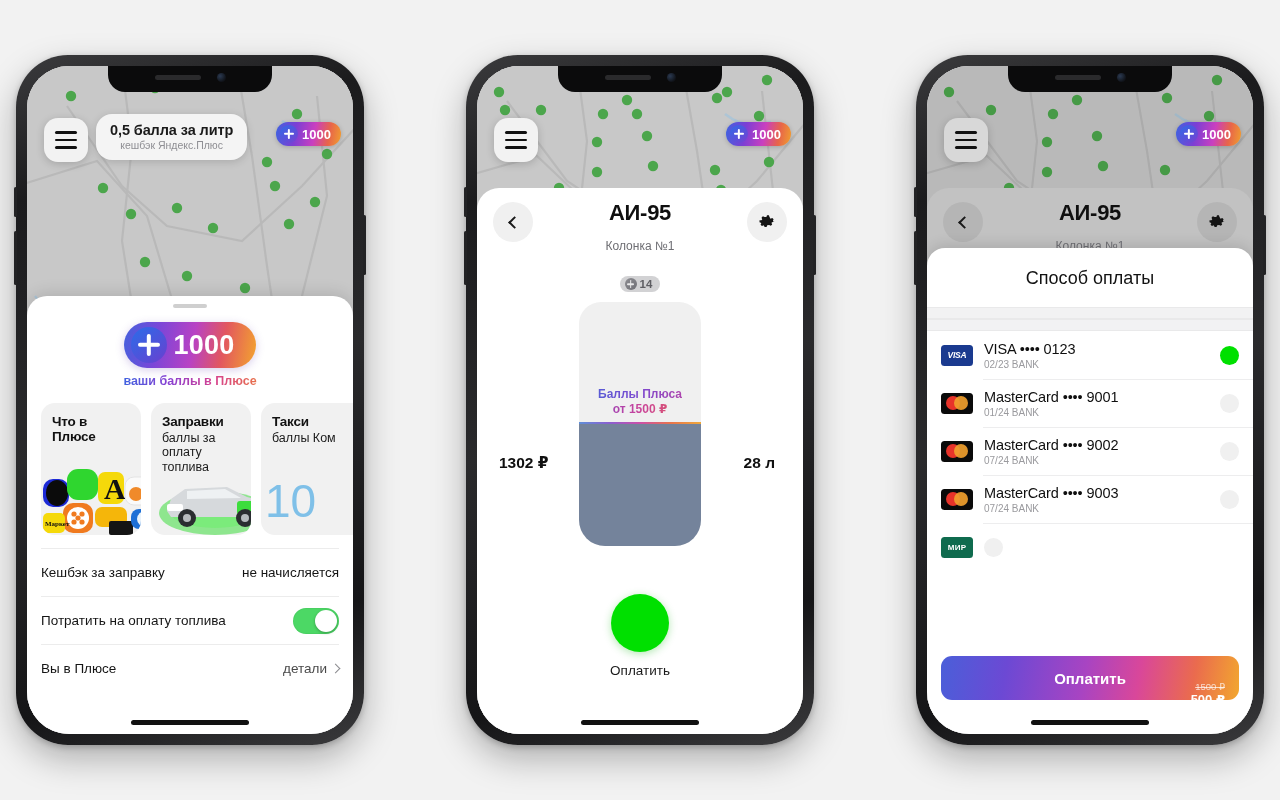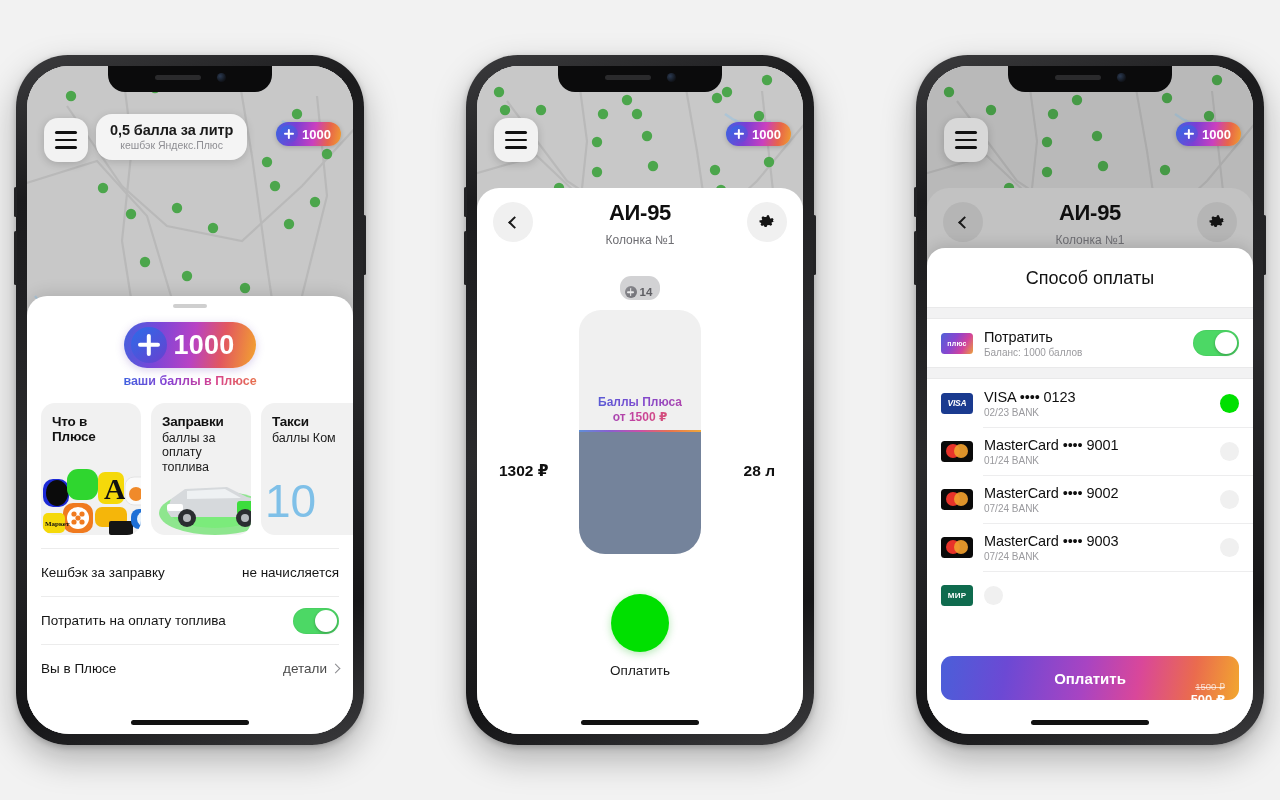--- a/index.html
+++ b/index.html
@@ -168,26 +168,26 @@
     position:absolute; top:14px; width:40px; height:40px; border-radius:50%;
     background:#f0f0f0; display:flex; align-items:center; justify-content:center;
   }
   .fuel-sheet.grayed .circ-btn{ background:#b5b5b5; }
   .circ-btn.left{ left:16px; }
   .circ-btn.right{ right:16px; }
   .back-arrow{ width:9px; height:9px; border-left:2.2px solid #1a1a1a; border-bottom:2.2px solid #1a1a1a;
     transform:rotate(45deg); margin-left:3px; }
   .gear-ico{ width:20px; height:20px; color:#141414; }
   .fuel-title{ text-align:center; font-size:22px; font-weight:700; color:#0f0f0f; letter-spacing:-.3px; }
-  .fuel-sub{ text-align:center; font-size:12px; color:#6e6e73; margin-top:7px;}
+  .fuel-sub{ text-align:center; font-size:12px; color:#6e6e73; margin-top:13px;}
 
   .pill-14{
     margin:14px auto 0; width:fit-content;
     display:flex; align-items:center; gap:3px;
-    background:#d2d2d4; border-radius:11px; padding:10px 8px 2px 5px;
+    background:#d2d2d4; border-radius:11px; padding:2px 8px 2px 5px;
   }
   .pill-14 .pi{ width:12px; height:12px; border-radius:50%;
     background:linear-gradient(140deg,#8d8d92,#6f6f75); position:relative;}
   .pill-14 .pi::before,.pill-14 .pi::after{content:"";position:absolute;background:#e9e9ea;border-radius:1px;}
   .pill-14 .pi::before{left:50%;top:2.4px;width:1.7px;height:7.2px;transform:translateX(-50%);}
   .pill-14 .pi::after{top:50%;left:2.4px;height:1.7px;width:7.2px;transform:translateY(-50%);}
   .pill-14 .n{ font-size:11.5px; font-weight:700; color:#5e5e63; }
 
   .tank-area{ position:relative; margin-top:10px; height:250px; }
   .tank{
@@ -624,32 +624,20 @@
               <path fill="currentColor" d="M21 12l-2-1.1.9-2.1-1.6-1.6-2.1.9L15 6l-.7-2.2h-2.3L11.3 6l-2.2.1-2.1-.9L5.4 6.8l.9 2.1L5.2 10H3v2.3l2.2.8-.9 2.1 1.6 1.6 2.1-.9 1.2 2.1h2.3l.8-2.2 2.2-.1 2.1.9 1.6-1.6-.9-2.1 2.1-1.2z"></path>
             </svg>
           </div>
         </div>
       </div>
 
       <div class="pay-sheet">
         <div class="pay-sheet-title">Способ оплаты</div>
         <div class="pay-gap"></div>
 
-        <div class="pm-row">
-          <span class="card-ico plus">
-            <span>плюс</span>
-          </span>
-          <span class="pm-txt">
-            <span class="pm-name">Потратить</span>
-            <span class="pm-meta" style="display:block">Баланс: 1000 баллов</span>
-          </span>
-          <span class="toggle">
-              <span class="knob"></span>
-            </span>
-        </div>
 
         <div class="pay-gap"></div>
 
         <div class="pm-row">
           <span class="card-ico visa">
             <span>VISA</span>
           </span>
           <span class="pm-txt">
             <span class="pm-name">VISA •••• 0123</span>
             <span class="pm-meta" style="display:block">02/23 BANK</span>

